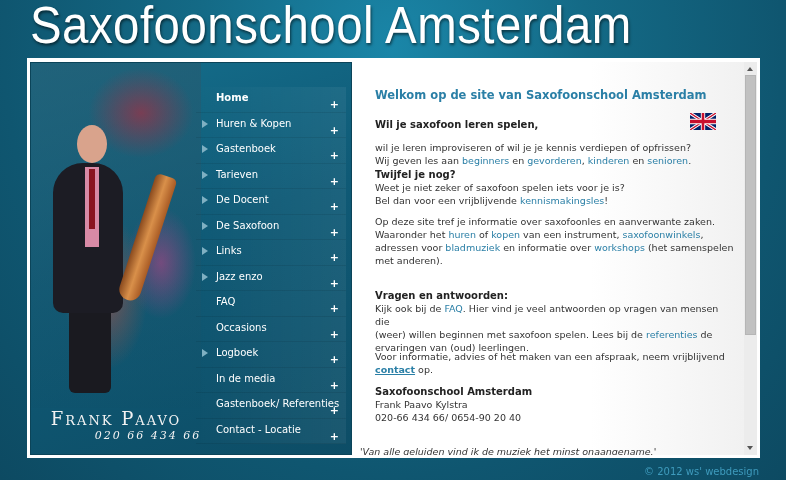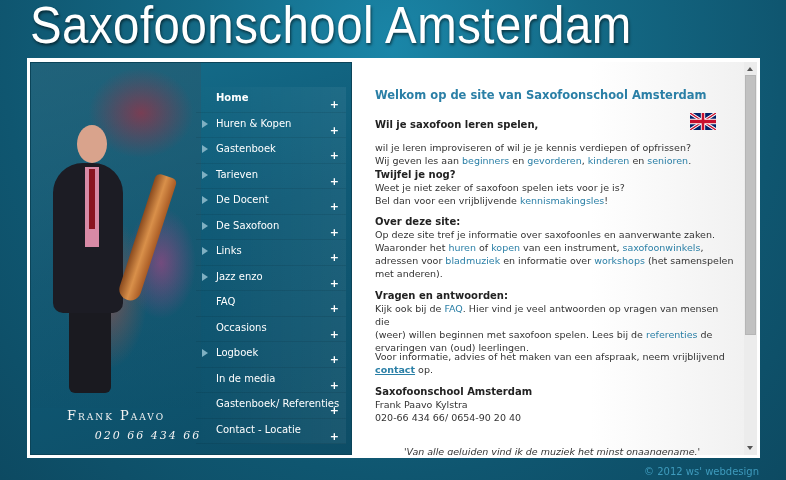--- a/index.html
+++ b/index.html
@@ -54,21 +54,21 @@
     position:absolute; left:58px; top:106px; width:6px; height:60px;
     background:#8a1420;
   }
   .sax {
     position:absolute; left:105px; top:110px; width:22px; height:130px;
     background: linear-gradient(90deg,#8a4a1e,#d9904a,#a85a24);
     border-radius:10px 10px 20px 20px; transform: rotate(18deg);
   }
   .photo-name {
     position:absolute; left:0; width:170px; top:345px; text-align:center;
-    font-family:"DejaVu Serif", serif; font-size:13px; color:#f2f2f2;
+    font-family:"DejaVu Serif", serif; font-size:18px; color:#f2f2f2;
     letter-spacing:2px; font-variant: small-caps;
   }
   .photo-phone {
     position:absolute; left:0; width:170px; top:366px; text-align:center;
     font-family:"DejaVu Serif", serif; font-size:11px; color:#f2f2f2;
     letter-spacing:2px; font-style:italic;padding-left:32px;
   }
   .nav {
     position:absolute; left:165px; top:24px; width:150px;
   }
@@ -102,21 +102,21 @@
     font-family:"DejaVu Sans", sans-serif; font-size:11.5px; font-weight:bold; color:#2a7fa6;
   }
   .flag {
     position:absolute; left:330px; top:51px; width:26px; height:17px;
   }
   .block { position:absolute; left:15px; width:360px; font-size:9.5px; line-height:13px; color:#333333; }
   .block .head { font-weight:bold; color:#222222; font-size:10px; }
   .block a { color:#2a7fa6; text-decoration:none; }
   .block a.strong { font-weight:bold; text-decoration:underline; color:#2a7fa6; }
   .quote {
-    position:absolute; left:0; width:384px; top:384px; text-align:center;
+    position:absolute; left:0; width:384px; top:384px; text-align:left;
     font-size:9.5px; font-style:italic; color:#333333;
   }
   .scrollbar {
     position:absolute; left:717px; top:4px; width:13px; height:393px;
     background:#ececec;
   }
   .scroll-up, .scroll-down {
     position:absolute; left:3px; width:0; height:0;
     border-left:3px solid transparent; border-right:3px solid transparent;
   }
@@ -235,21 +235,20 @@
       <div><span>Wij geven les aan </span><a>beginners</a><span> en </span><a>gevorderen</a><span>, </span><a>kinderen</a><span> en </span><a>senioren</a><span>.</span></div>
     </div>
 
     <div class="block" style="top:106px;">
       <div class="head">Twijfel je nog?</div>
       <div>Weet je niet zeker of saxofoon spelen iets voor je is?</div>
       <div><span>Bel dan voor een vrijblijvende </span><a>kennismakingsles</a><span>!</span></div>
     </div>
 
     <div class="block" style="top:153px;">
-      <div class="head">Over deze site:</div>
       <div>Op deze site tref je informatie over saxofoonles en aanverwante zaken.</div>
       <div><span>Waaronder het </span><a>huren</a><span> of </span><a>kopen</a><span> van een instrument, </span><a>saxofoonwinkels</a><span>,</span></div>
       <div><span>adressen voor </span><a>bladmuziek</a><span> en informatie over </span><a>workshops</a><span> (het samenspelen</span></div>
       <div>met anderen).</div>
     </div>
 
     <div class="block" style="top:227px;">
       <div class="head">Vragen en antwoorden:</div>
       <div><span>Kijk ook bij de </span><a>FAQ</a><span>. Hier vind je veel antwoorden op vragen van mensen die</span></div>
       <div><span>(weer) willen beginnen met saxofoon spelen. Lees bij de </span><a>referenties</a><span> de</span></div>

